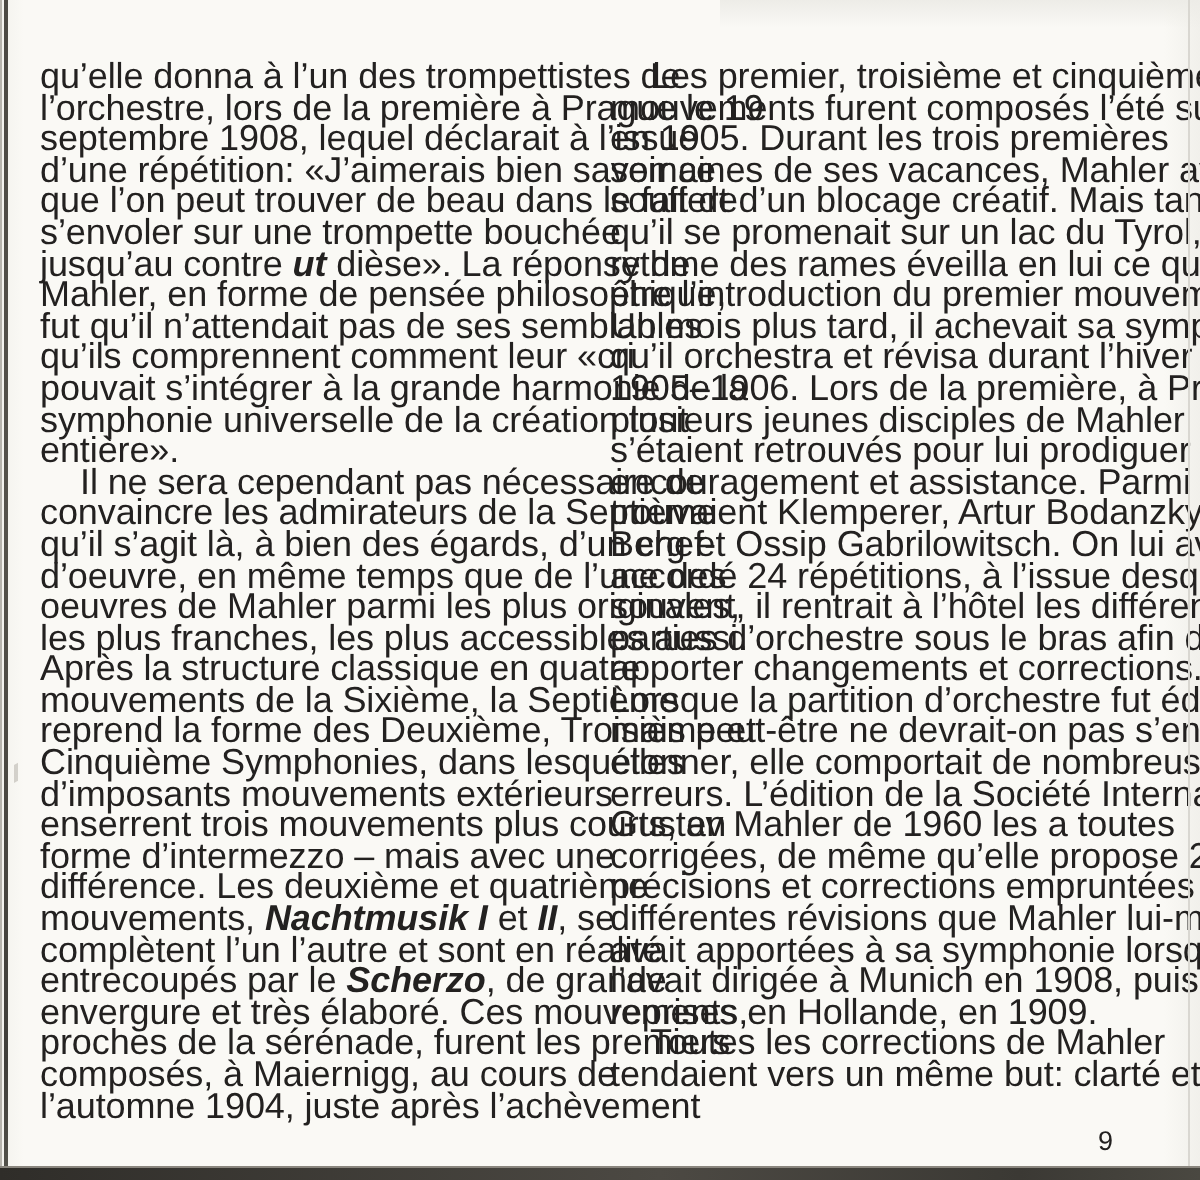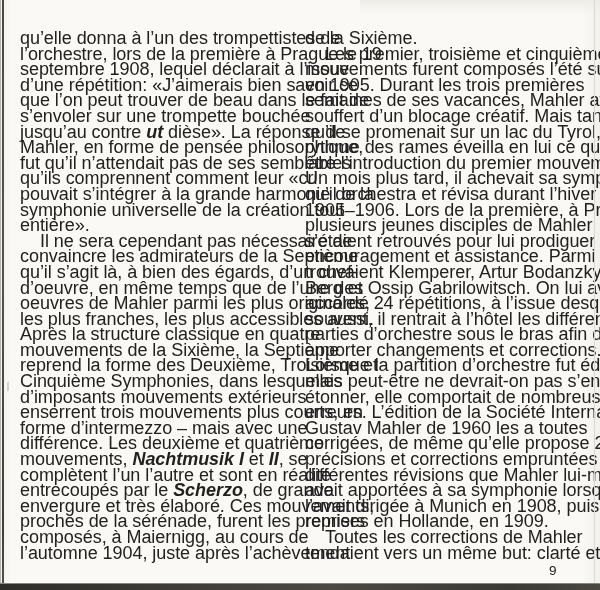--- a/index.html
+++ b/index.html
@@ -62,21 +62,20 @@
 
 <div class="page">
   <div class="shade-top"></div>
 
   <div class="column col-left">
     <p class="para">qu’elle donna à l’un des trompettistes de<br>l’orchestre, lors de la première à Prague le 19<br>septembre 1908, lequel déclarait à l’issue<br>d’une répétition: «J’aimerais bien savoir ce<br>que l’on peut trouver de beau dans le fait de<br>s’envoler sur une trompette bouchée<br>jusqu’au contre <i>ut</i> dièse». La réponse de<br>Mahler, en forme de pensée philosophique,<br>fut qu’il n’attendait pas de ses semblables<br>qu’ils comprennent comment leur «cri<br>pouvait s’intégrer à la grande harmonie de la<br>symphonie universelle de la création tout<br>entière».</p>
     <p class="para indent">Il ne sera cependant pas nécessaire de<br>convaincre les admirateurs de la Septième<br>qu’il s’agit là, à bien des égards, d’un chef-<br>d’oeuvre, en même temps que de l’une des<br>oeuvres de Mahler parmi les plus originales,<br>les plus franches, les plus accessibles aussi.<br>Après la structure classique en quatre<br>mouvements de la Sixième, la Septième<br>reprend la forme des Deuxième, Troisième et<br>Cinquième Symphonies, dans lesquelles<br>d’imposants mouvements extérieurs<br>enserrent trois mouvements plus courts, en<br>forme d’intermezzo – mais avec une<br>différence. Les deuxième et quatrième<br>mouvements, <i>Nachtmusik I</i> et <i>II</i>, se<br>complètent l’un l’autre et sont en réalité<br>entrecoupés par le <i>Scherzo</i>, de grande<br>envergure et très élaboré. Ces mouvements,<br>proches de la sérénade, furent les premiers<br>composés, à Maiernigg, au cours de<br>l’automne 1904, juste après l’achèvement</p>
   </div>
 
   <div class="column col-right">
-    <p class="para">de la Sixième.</p>
     <p class="para indent">Les premier, troisième et cinquième<br>mouvements furent composés l’été suivant,<br>en 1905. Durant les trois premières<br>semaines de ses vacances, Mahler avait<br>souffert d’un blocage créatif. Mais tandis<br>qu’il se promenait sur un lac du Tyrol, le<br>rythme des rames éveilla en lui ce qui allait<br>être l’introduction du premier mouvement.<br>Un mois plus tard, il achevait sa symphonie<br>qu’il orchestra et révisa durant l’hiver<br>1905–1906. Lors de la première, à Prague,<br>plusieurs jeunes disciples de Mahler<br>s’étaient retrouvés pour lui prodiguer<br>encouragement et assistance. Parmi eux se<br>trouvaient Klemperer, Artur Bodanzky, Alban<br>Berg et Ossip Gabrilowitsch. On lui avait<br>accordé 24 répétitions, à l’issue desquelles,<br>souvent, il rentrait à l’hôtel les différentes<br>parties d’orchestre sous le bras afin d’y<br>apporter changements et corrections.<br>Lorsque la partition d’orchestre fut éditée,<br>mais peut-être ne devrait-on pas s’en<br>étonner, elle comportait de nombreuses<br>erreurs. L’édition de la Société Internationale<br>Gustav Mahler de 1960 les a toutes<br>corrigées, de même qu’elle propose 257<br>précisions et corrections empruntées aux<br>différentes révisions que Mahler lui-même<br>avait apportées à sa symphonie lorsqu’il<br>l’avait dirigée à Munich en 1908, puis à trois<br>reprises en Hollande, en 1909.</p>
     <p class="para indent">Toutes les corrections de Mahler<br>tendaient vers un même but: clarté et</p>
   </div>
 
   <div class="page-number">9</div>
 
   <div class="edge-left-outer"></div>
   <div class="edge-left"></div>
   <div class="edge-right"></div>
   <div class="edge-bottom"></div>

